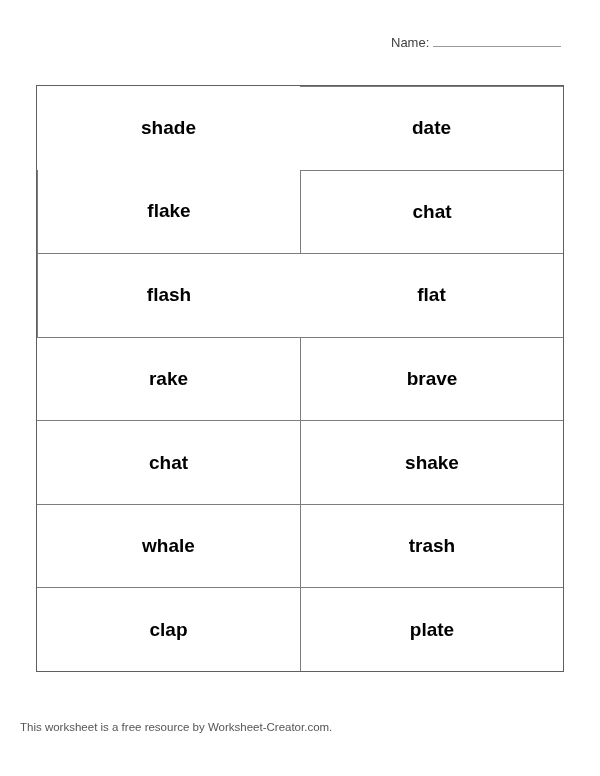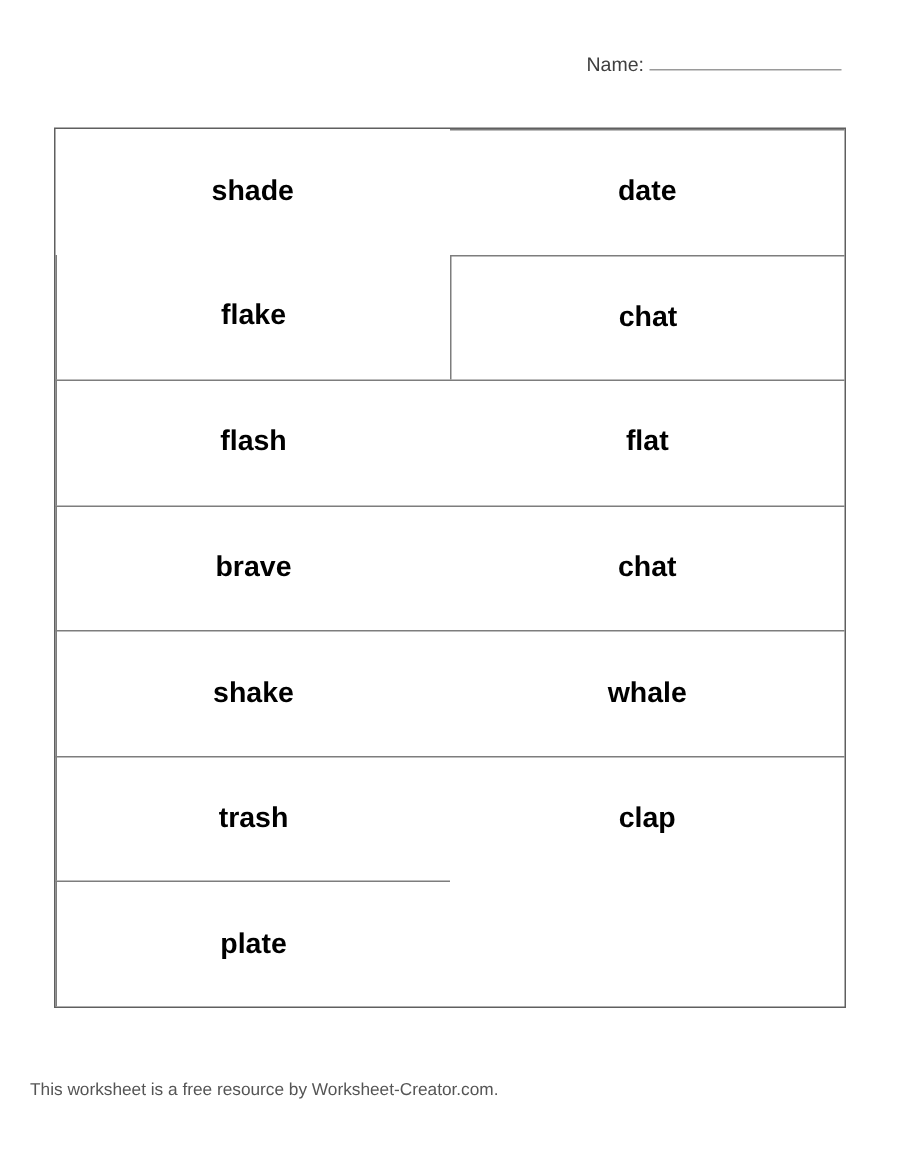--- a/index.html
+++ b/index.html
@@ -96,20 +96,21 @@
     <div class="word-cell row-first">shade</div>
     <div class="word-cell">date</div>
 
     <div class="word-cell row-first col-right">flake</div>
 
     <div class="word-cell col-right">chat</div>
 
     <div class="word-cell col-right">flash</div>
     <div class="word-cell">flat</div>
 
+    <div class="word-cell">rake</div>
     <div class="word-cell col-right">brave</div>
 
     <div class="word-cell">chat</div>
     <div class="word-cell col-right">shake</div>
 
     <div class="word-cell">whale</div>
     <div class="word-cell col-right">trash</div>
 
     <div class="word-cell">clap</div>
     <div class="word-cell col-right">plate</div>

